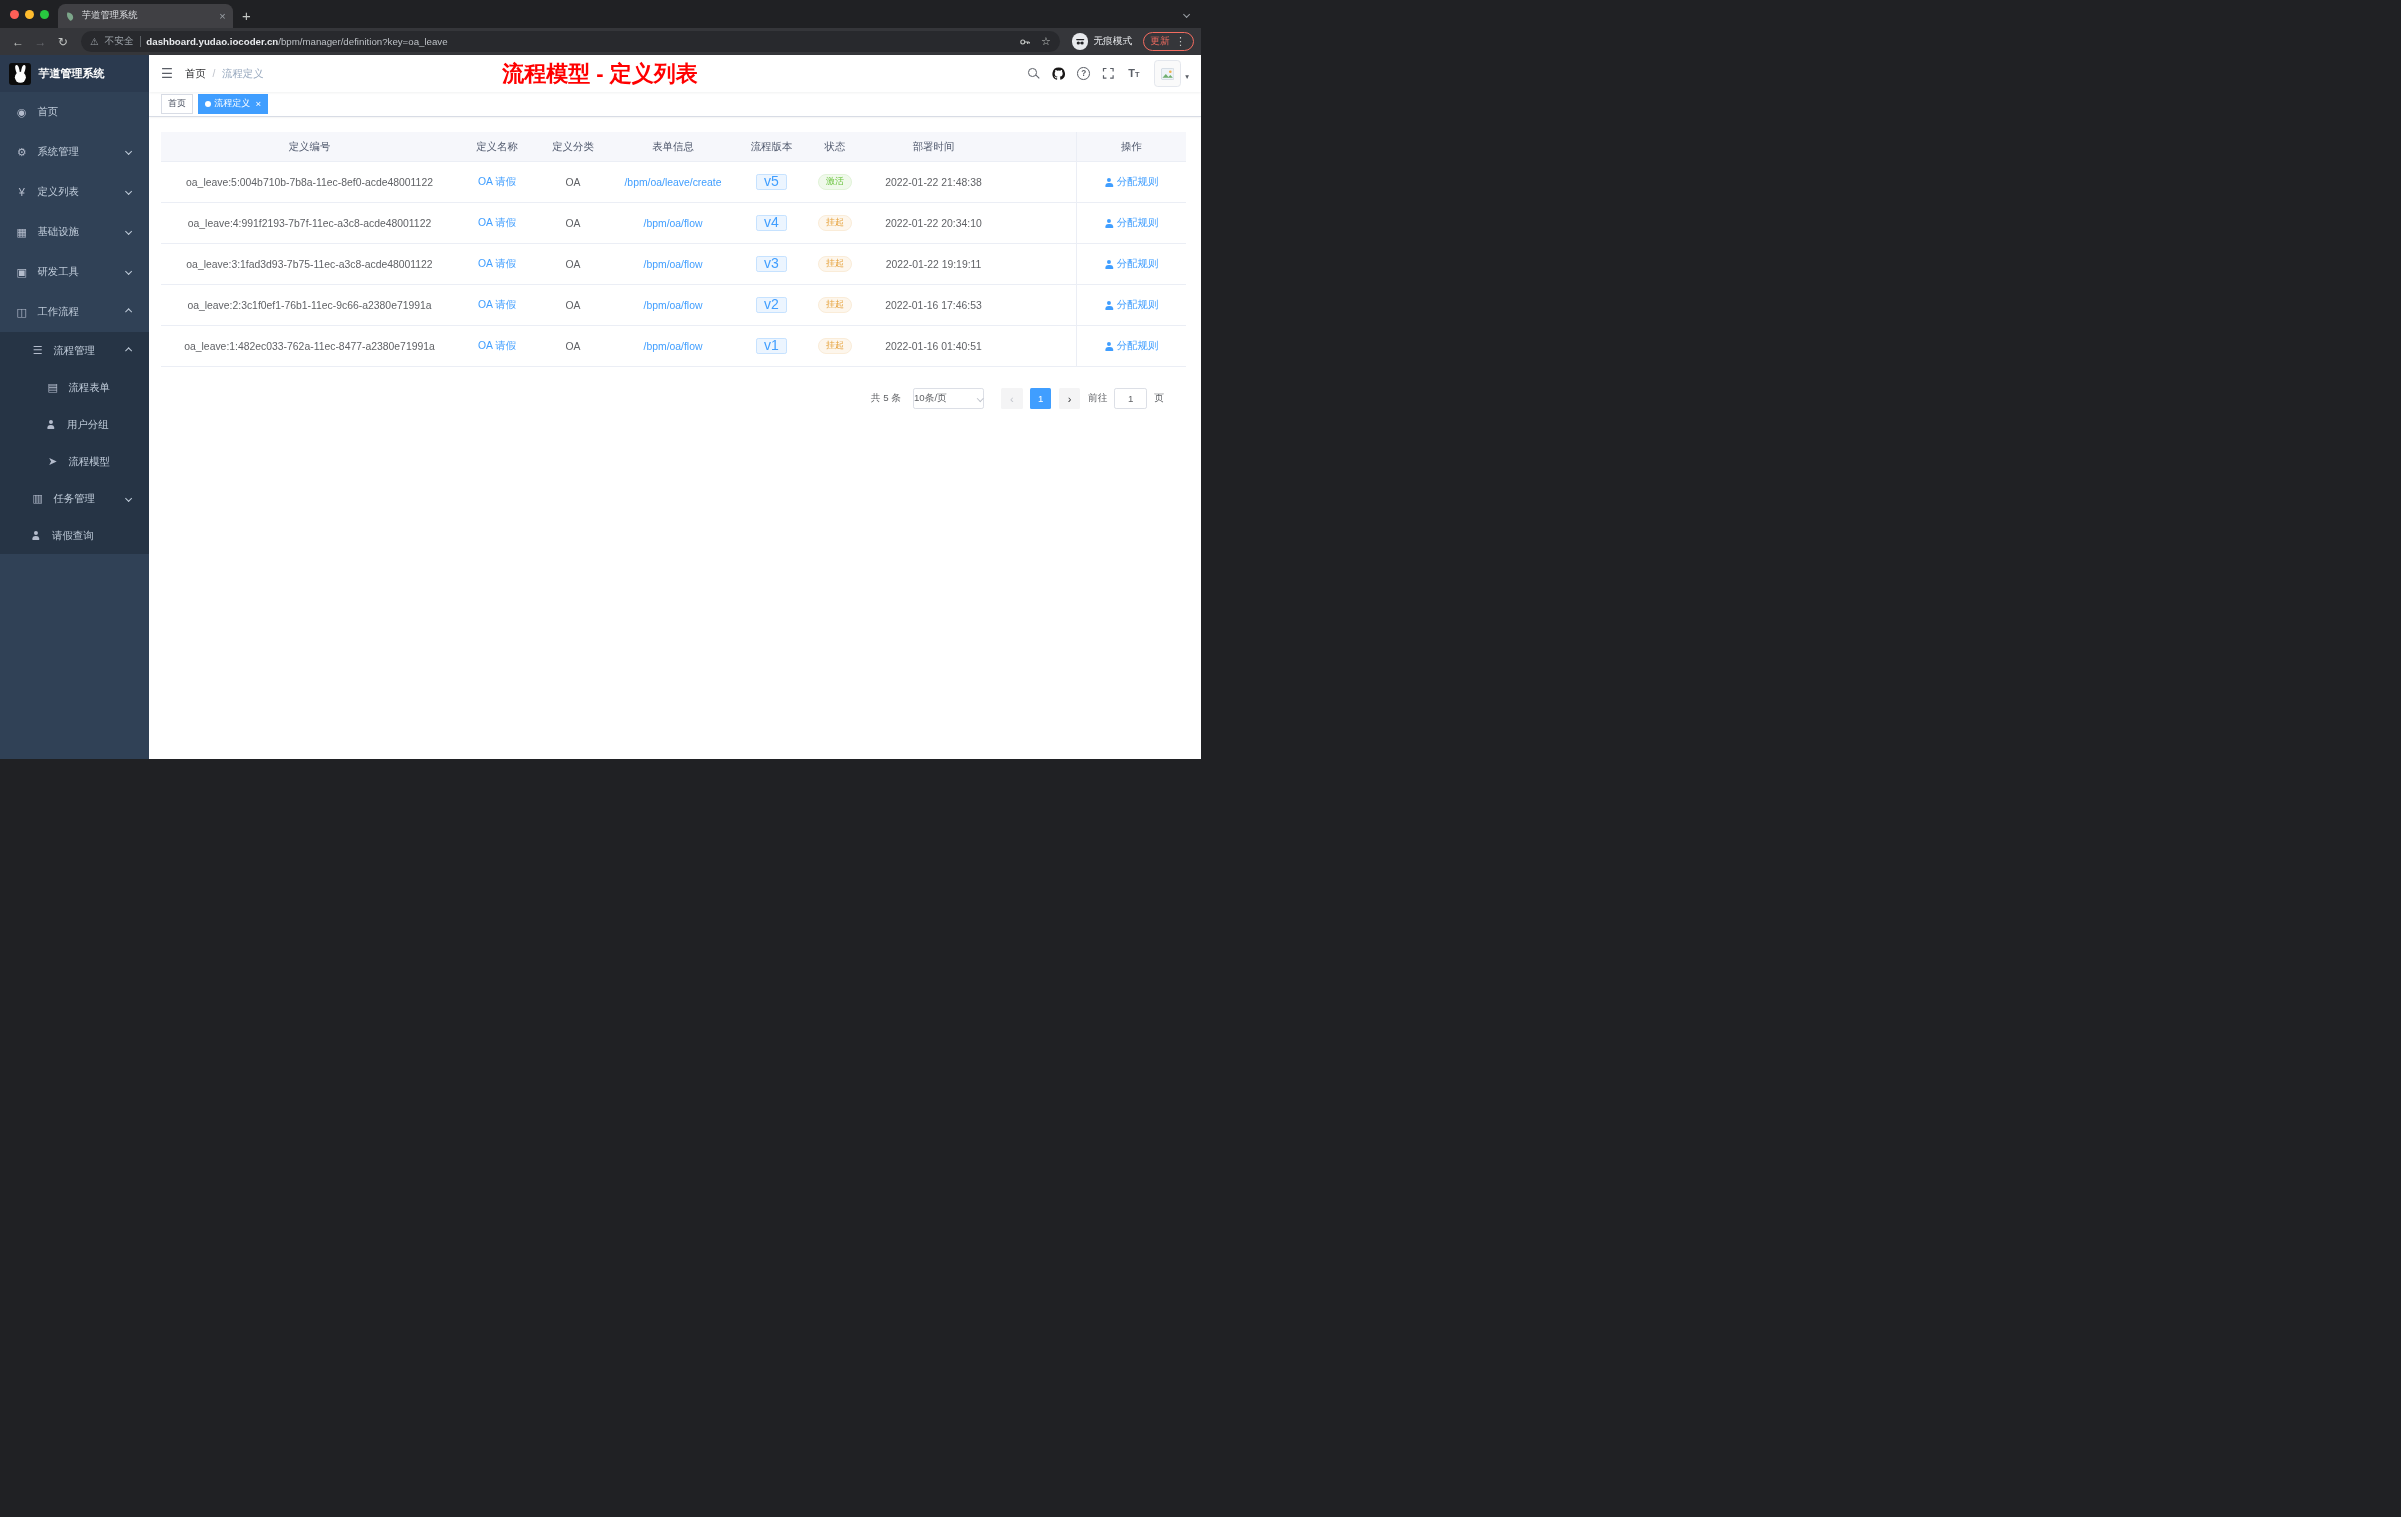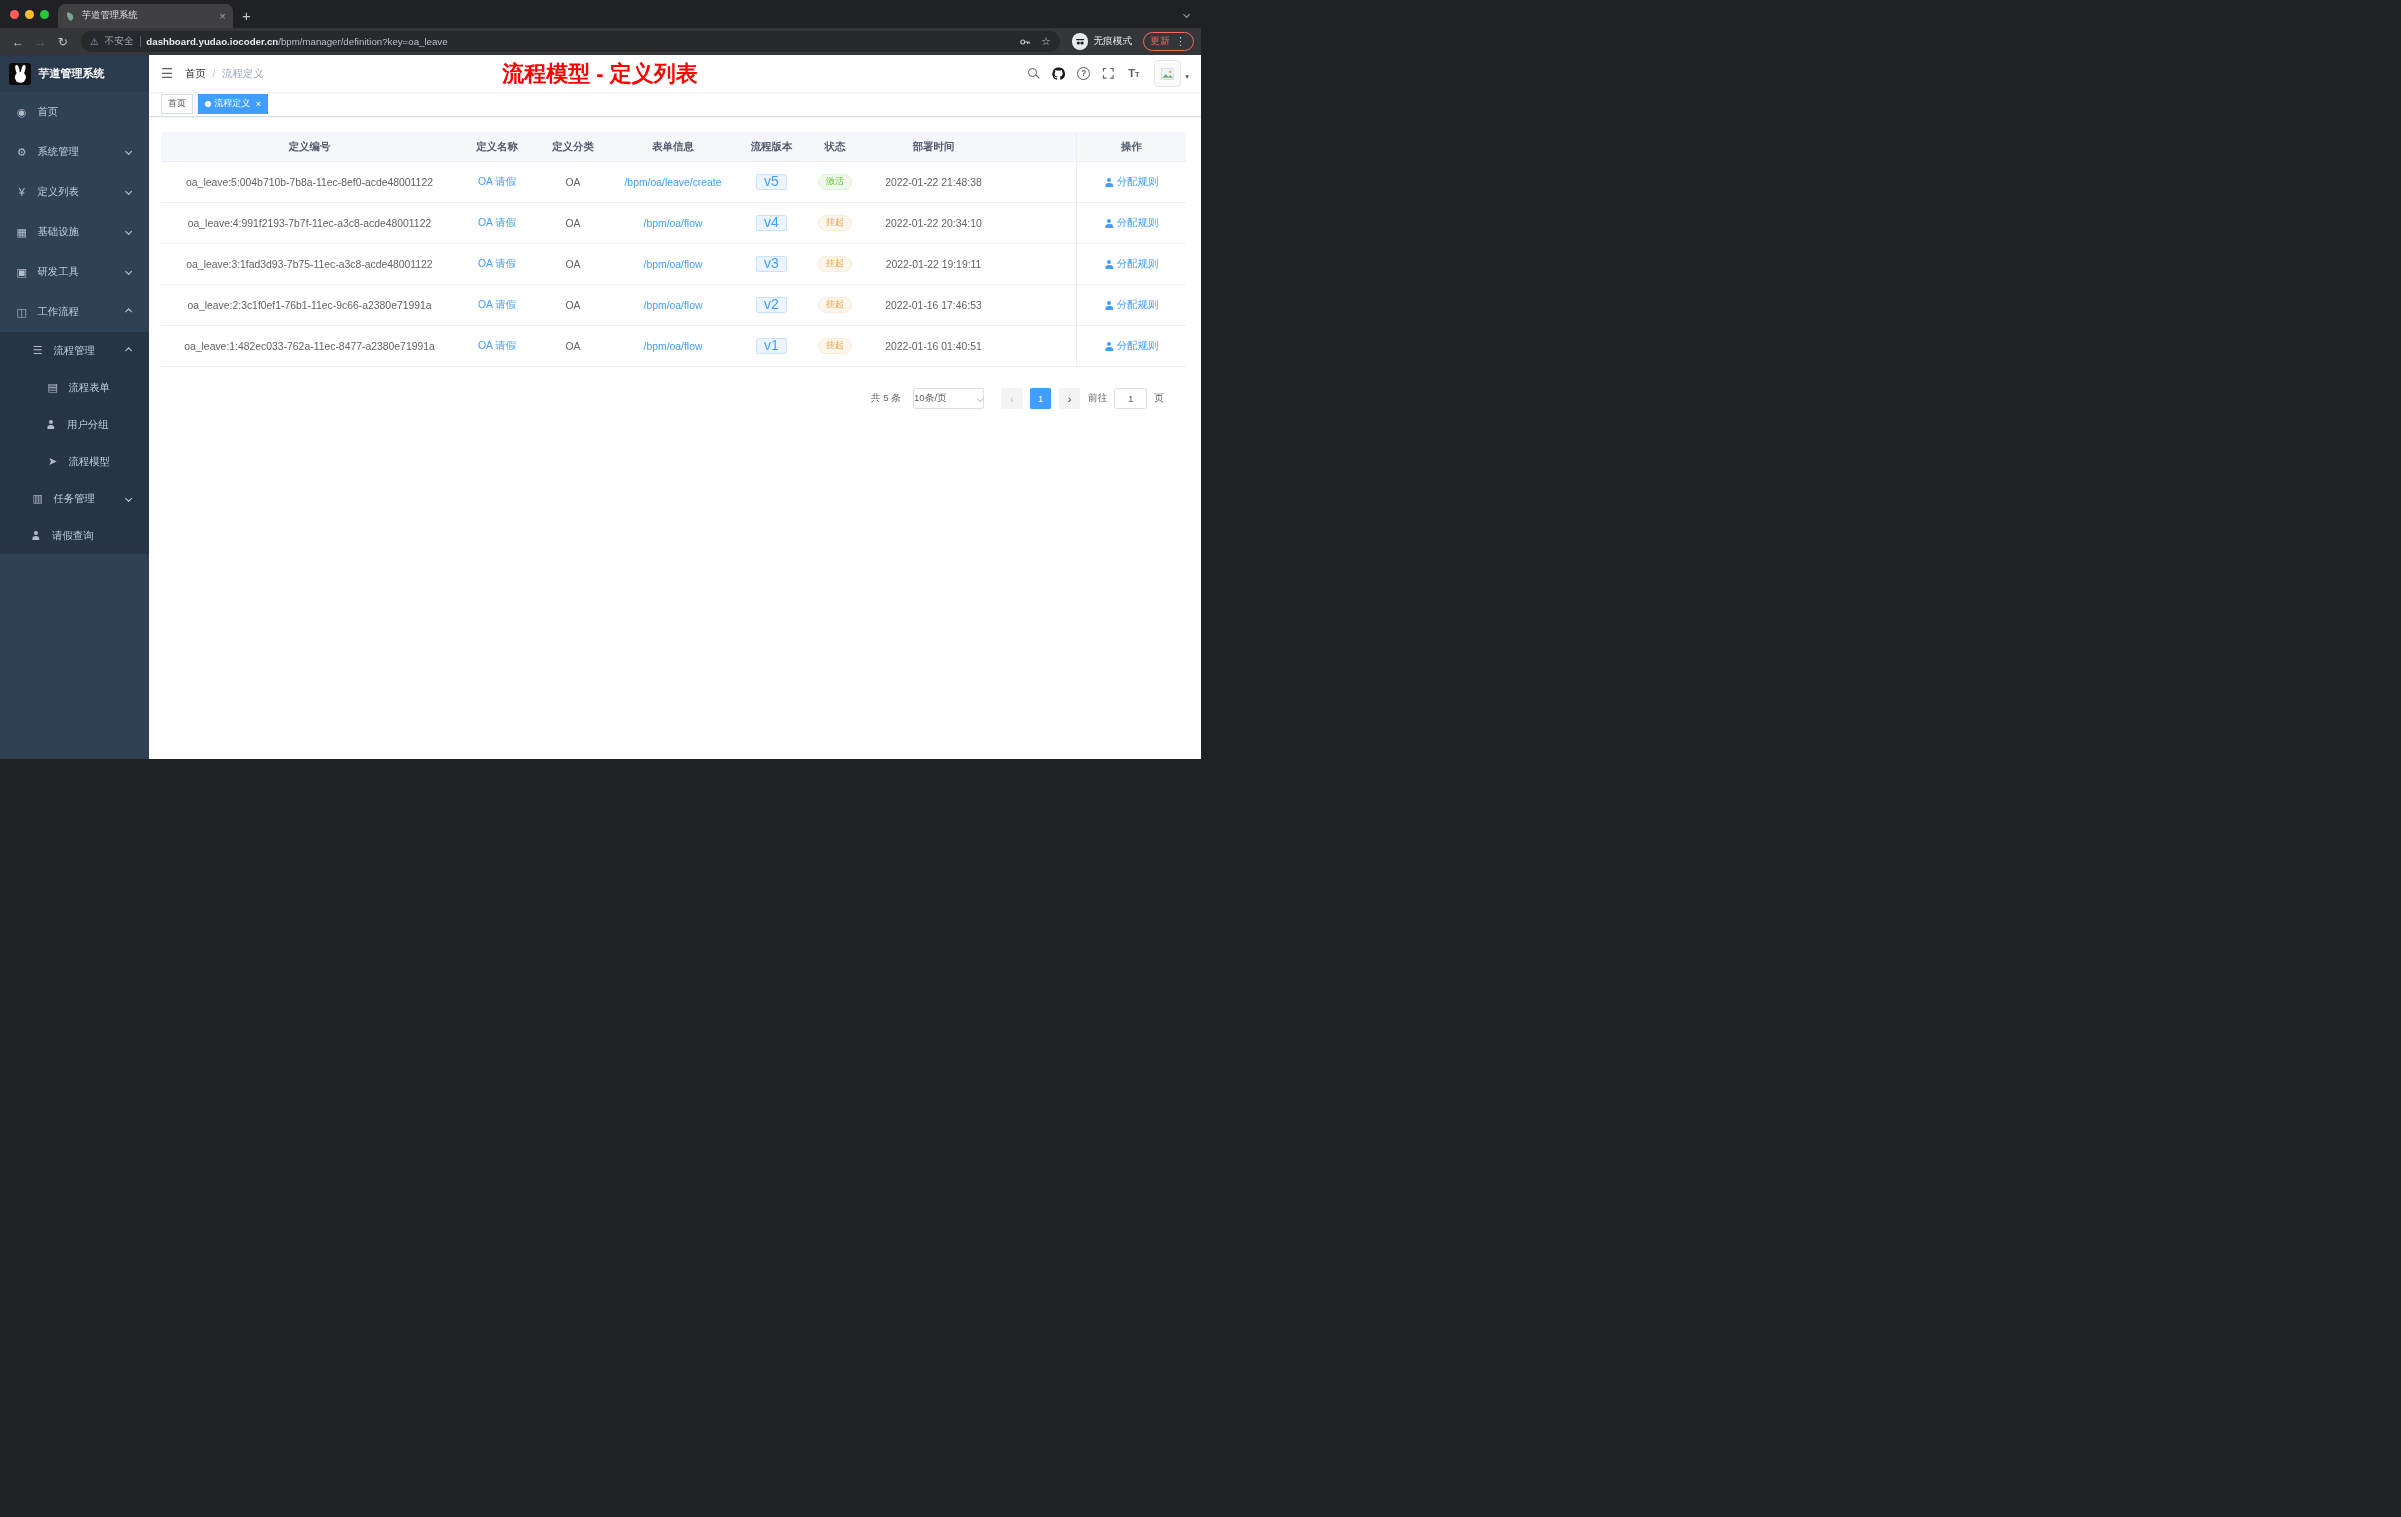--- a/index.html
+++ b/index.html
@@ -72,21 +72,21 @@
 
 .tagsbar{height:25px;background:#fff;border-bottom:0.7px solid #d8dce5;box-shadow:0 0.7px 2.2px 0 rgba(0,0,0,.08);display:flex;align-items:center;padding:0 12px;gap:4.5px;position:relative;z-index:1;flex:none}
 .tag{height:19.3px;display:inline-flex;align-items:center;gap:3.7px;padding:0 6px;border:0.7px solid #d8dce5;background:#fff;color:#495060;font-size:9px;cursor:pointer}
 .tag.active{background:#409eff;border-color:#409eff;color:#fff}
 .tag-dot{width:6px;height:6px;border-radius:50%;background:#fff;display:inline-block}
 .tag-close{font-size:9.7px;margin-left:1.5px;cursor:pointer}
 
 .content{flex:1;padding:15px 15px 0 12px;overflow:hidden;background:#fff}
 .dtable{width:100%;font-size:10.4px;color:#606266}
 .thead,.trow{display:flex;align-items:stretch}
-.thead{background:#f6f7fb;height:30px;font-weight:bold;color:#515a6e;border-bottom:0.7px solid #ebeef5}
+.thead{background:#f6f7fb;height:30px;font-weight:normal;color:#515a6e;border-bottom:0.7px solid #ebeef5}
 .trow{height:41px;border-bottom:0.7px solid #ebeef5}
 .cell{display:flex;align-items:center;justify-content:center;text-align:center;padding:0 4.5px;white-space:nowrap;overflow:hidden;flex:none}
 .c-id{width:297px}.c-name{width:78px}.c-cat{width:74px}.c-form{width:126px}.c-ver{width:71px}.c-status{width:56px}.c-time{width:141px}
 .c-fill{flex:1}
 .c-action{width:110px;border-left:0.7px solid #ebeef5}
 .link{color:#409eff;text-decoration:none;cursor:pointer}
 .ver-tag{display:inline-block;padding:0.7px 6.7px;font-size:14px;background:#ecf5ff;border:0.7px solid #c6e2ff;color:#409eff;border-radius:2.2px;line-height:13.4px}
 .status-tag{display:inline-block;padding:0.7px 6.7px;font-size:9px;border-radius:8px;line-height:13.4px}
 .status-tag.success{background:#f0f9eb;border:0.7px solid #e1f3d8;color:#67c23a}
 .status-tag.warning{background:#fdf6ec;border:0.7px solid #faecd8;color:#e6a23c}

